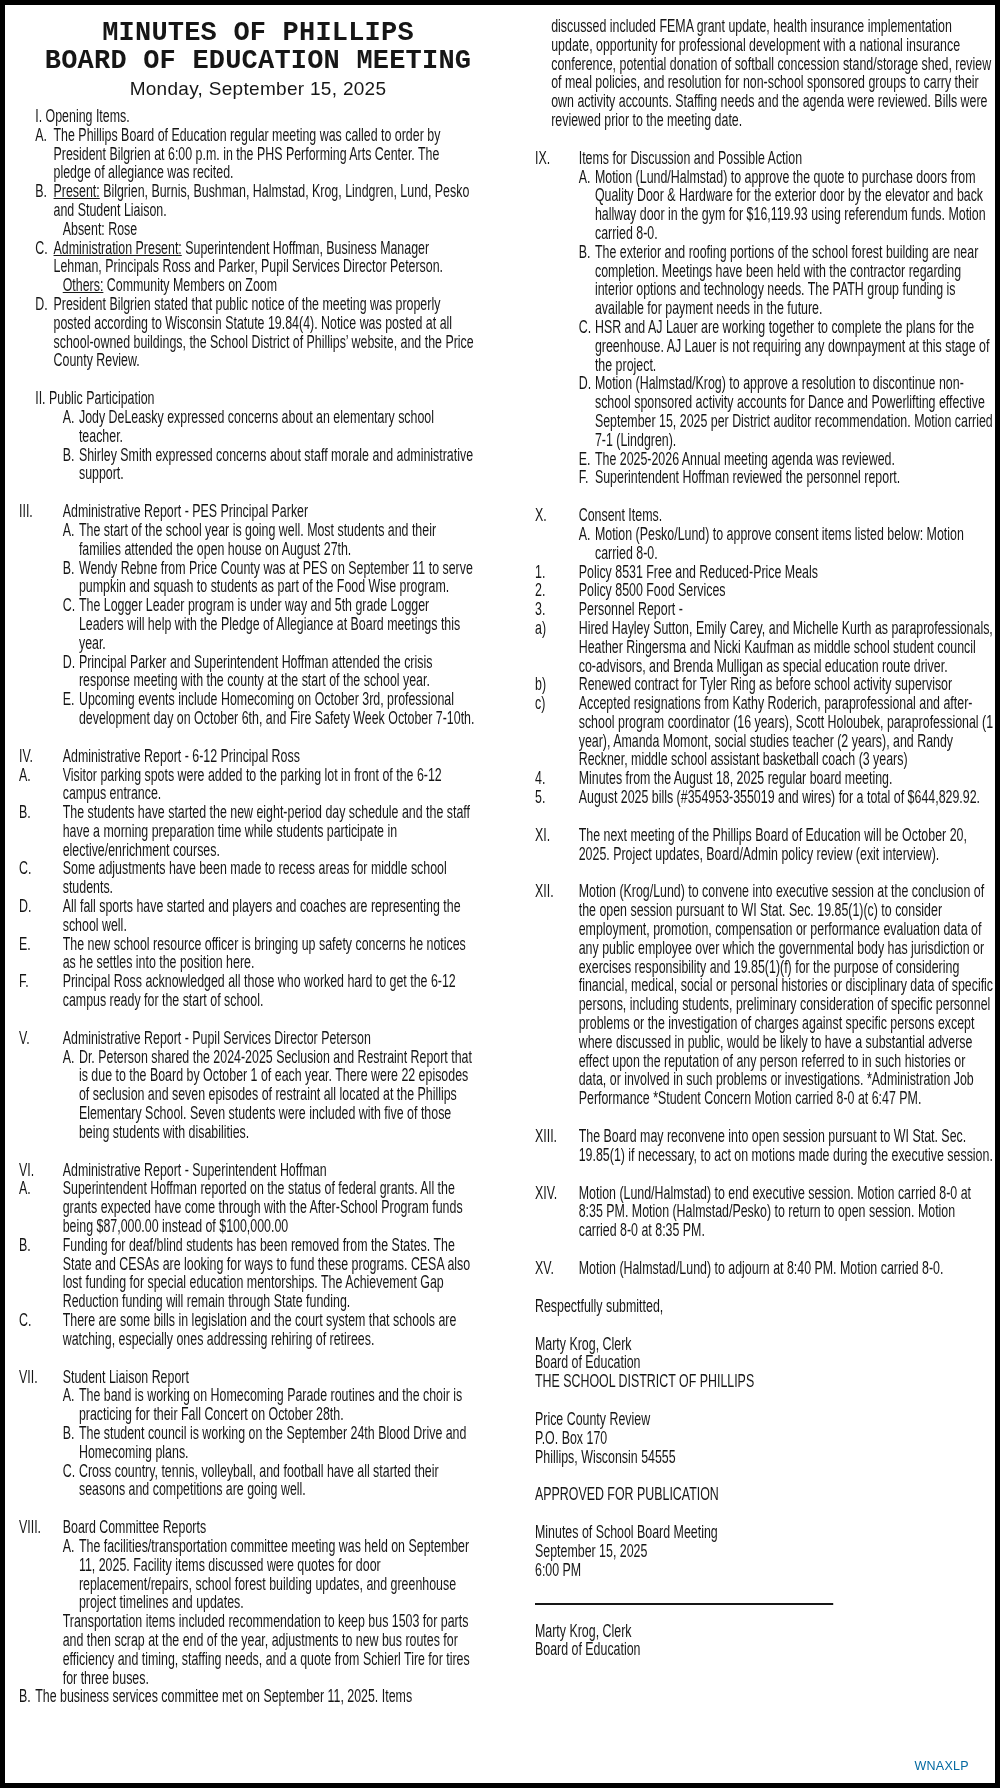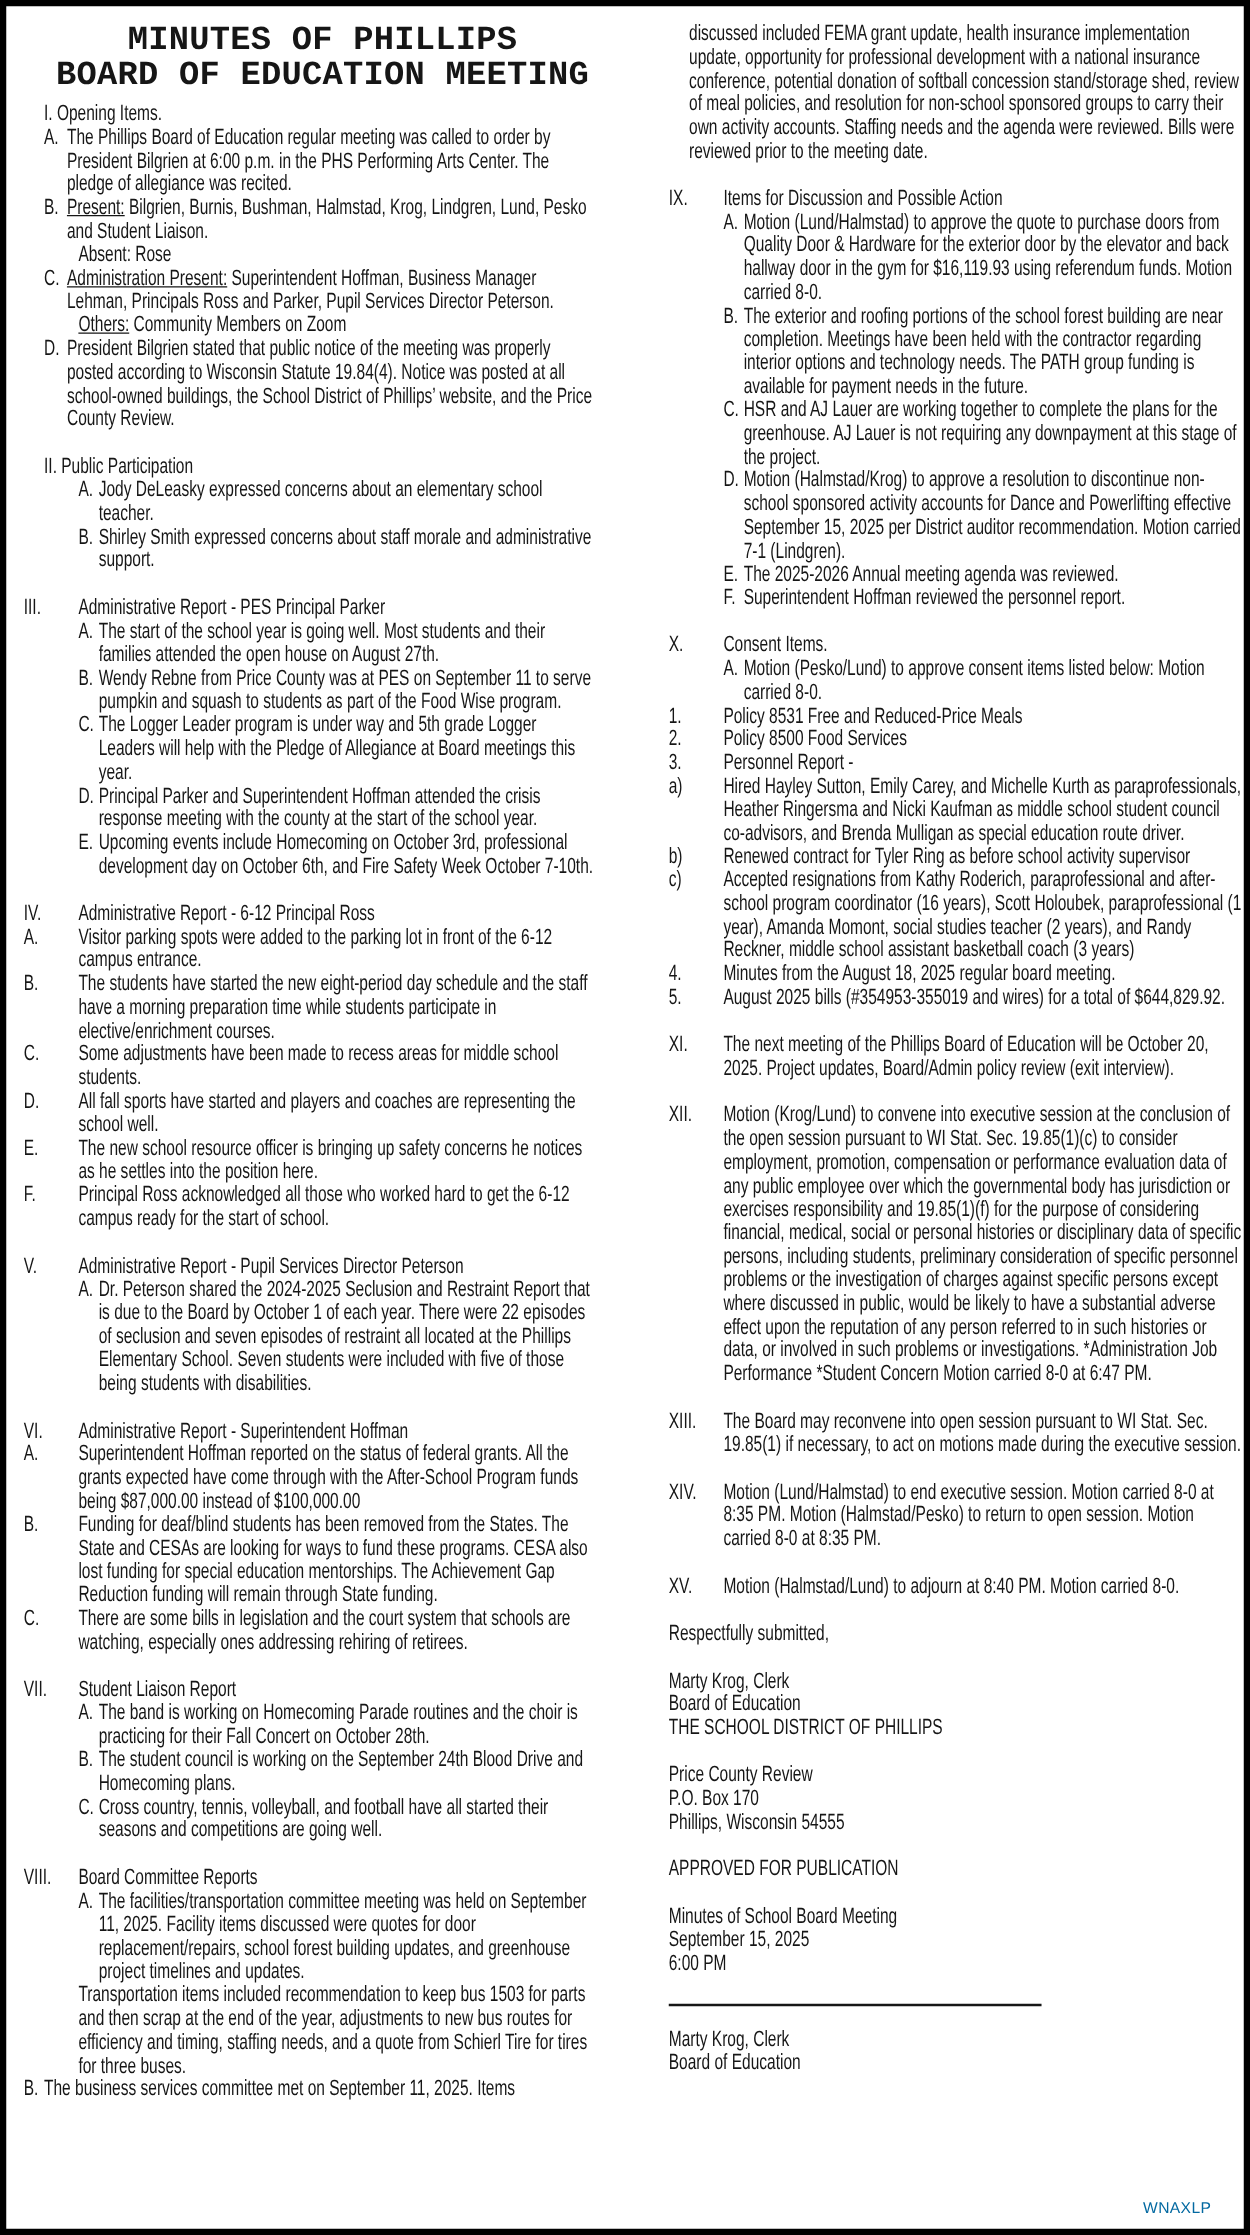--- a/index.html
+++ b/index.html
@@ -43,20 +43,21 @@
   }
 </style>
 </head>
 <body>
 
 <div class="page">
   <div class="col col-left">
     <div class="title-block">
       <div class="title">MINUTES OF PHILLIPS</div>
       <div class="title">BOARD OF EDUCATION MEETING</div>
+      <div class="subtitle">Monday, September 15, 2025</div>
     </div>
     <div class="squeeze lw" id="left-blocks">
         <div class="row flush1">
           <span class="txt">I. Opening Items.</span>
         </div>
         <div class="row item1">
           <span class="lbl">A.</span>
           <span class="txt">The Phillips Board of Education regular meeting was called to order by President Bilgrien at 6:00 p.m. in the PHS Performing Arts Center. The pledge of allegiance was recited.</span>
         </div>
         <div class="row item1">

